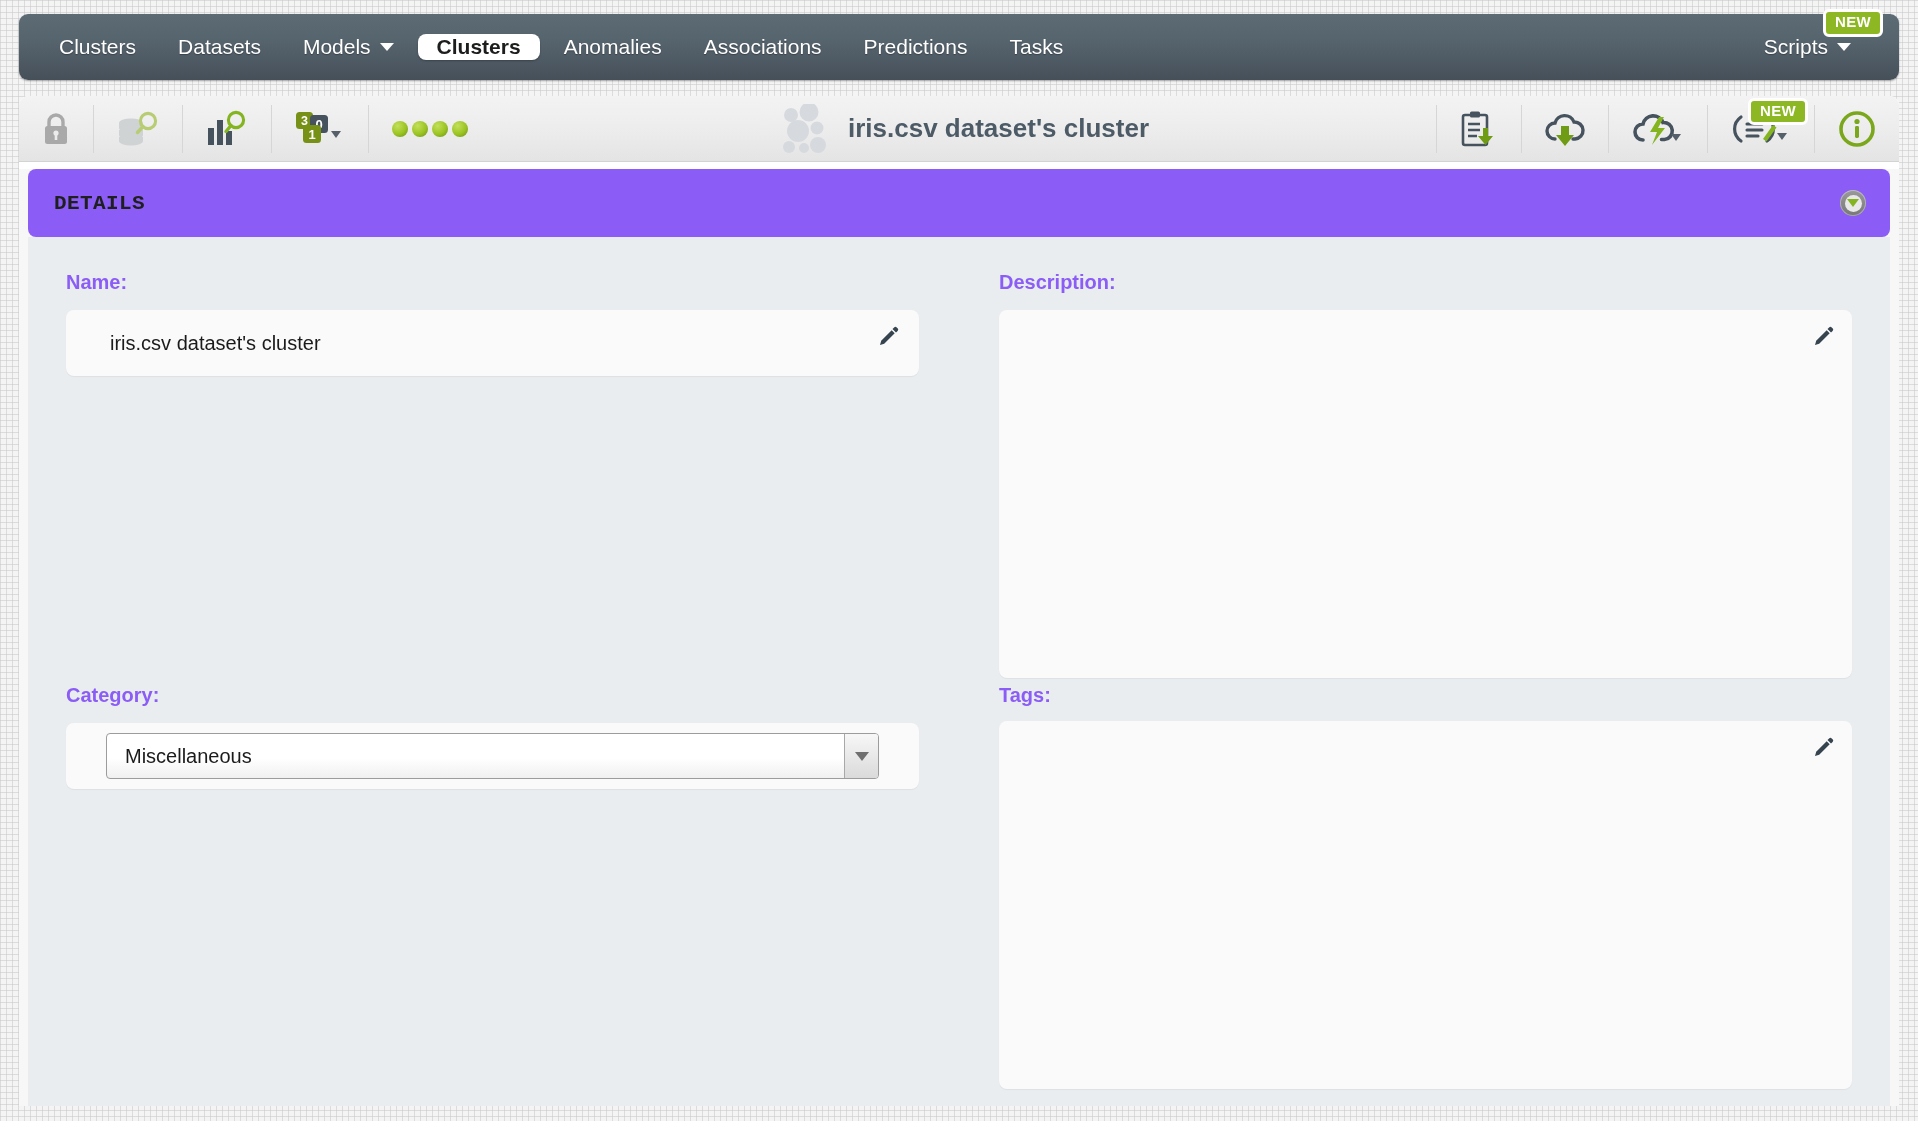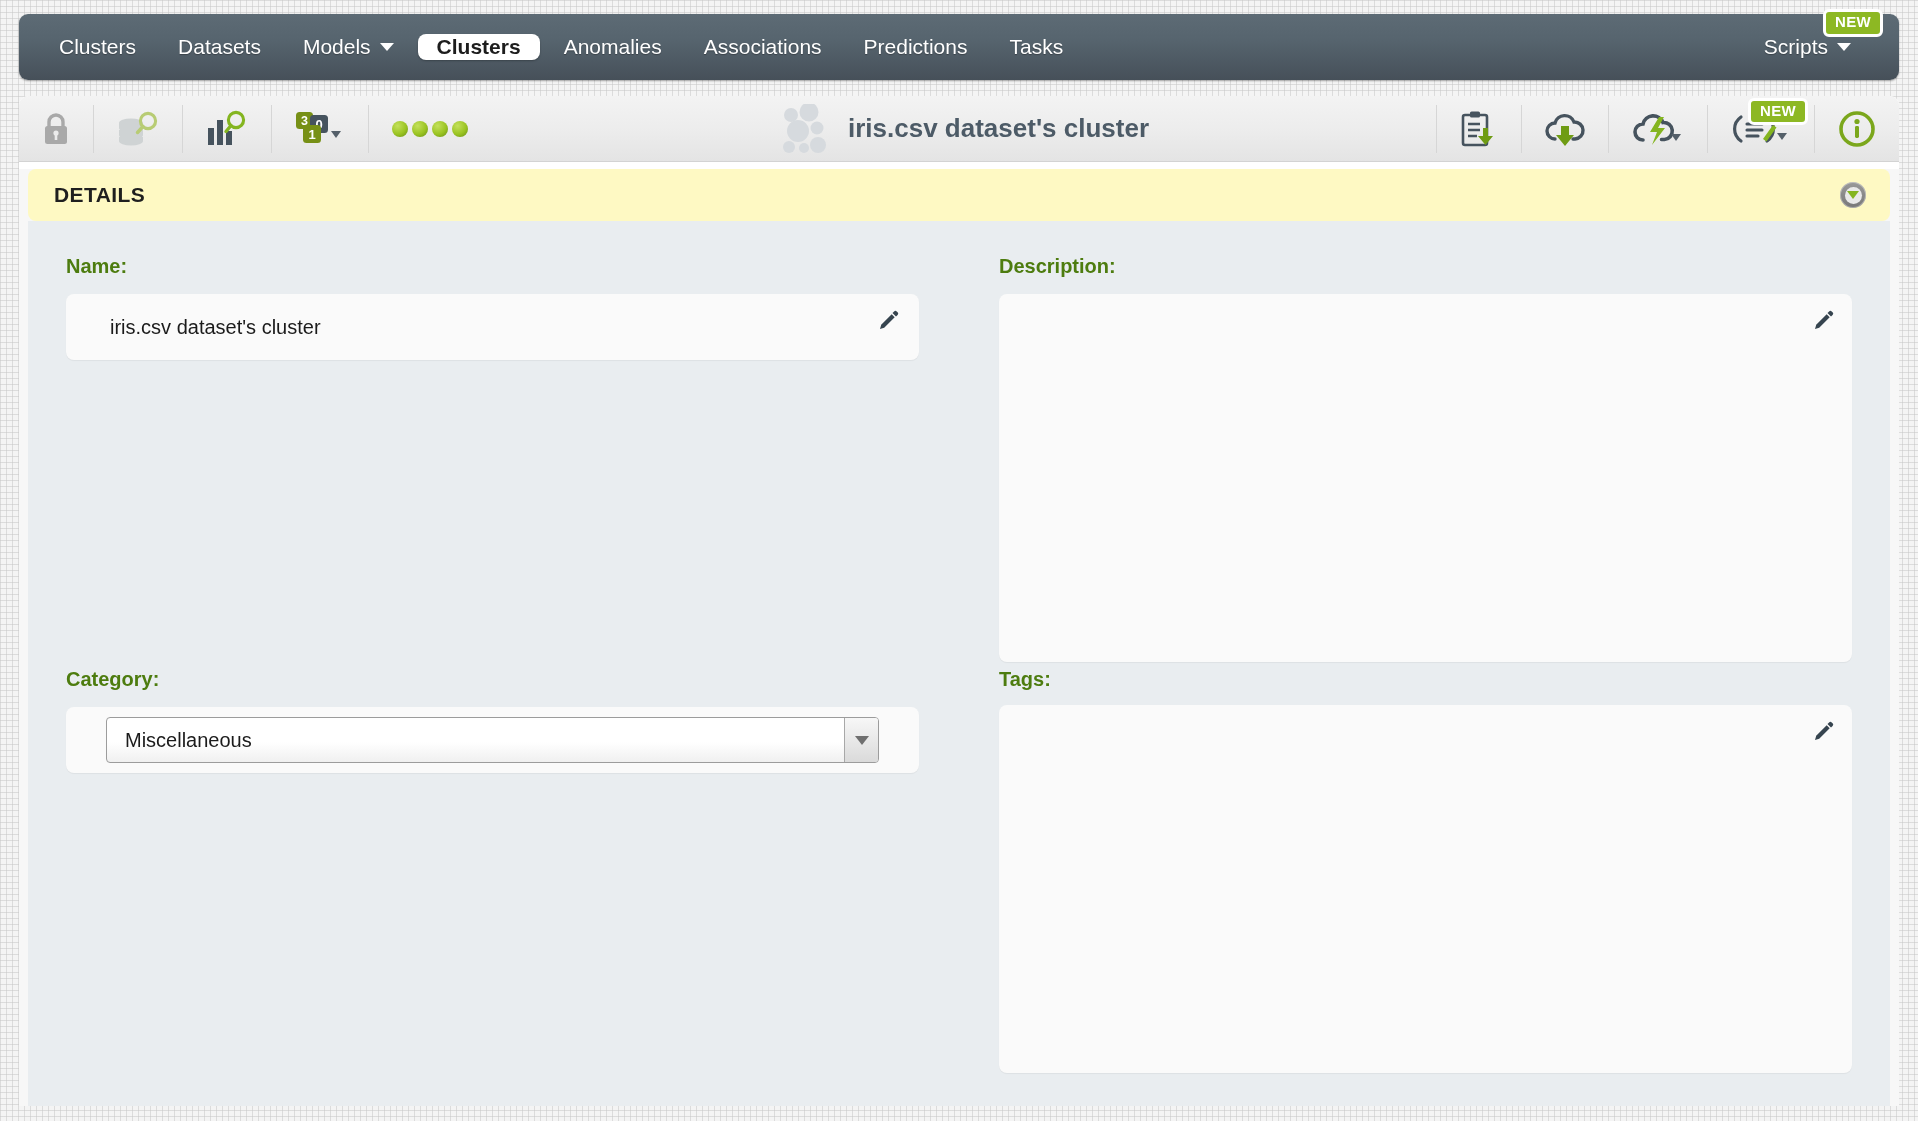--- a/index.html
+++ b/index.html
@@ -149,28 +149,29 @@
   }
 
   
   .body-area {
     background: #f7f7f7;
     padding: 0;
     height: calc(100% - 66px);
   }
   .section-head {
     margin: 7px 9px 0 9px;
-    height: 52px;
-    background: #fef9c3;
+    height: 68px;
+    background: #8b5cf6;
     border-radius: 8px;
     display: flex;
     align-items: center;
     padding: 0 26px;
     position: relative;
     cursor: pointer;
+    font-family: Liberation Mono, monospace;
   }
   .section-head .title {
     font-size: 21px;
     font-weight: bold;
     color: #1f1f1f;
     letter-spacing: .4px;
   }
   .toggle-circle {
     position: absolute;
     right: 24px;
@@ -211,21 +212,21 @@
     background: #e9edf0;
     padding: 34px 38px 44px 38px;
     display: grid;
     grid-template-columns: 1fr 1fr;
     column-gap: 80px;
     row-gap: 6px;
   }
   .field-label {
     font-size: 20px;
     font-weight: bold;
-    color: #4d7c0f;
+    color: #8b5cf6;
     margin-bottom: 16px;
   }
   .field-label.tags-label { margin-bottom: 14px; }
 
   .input-box {
     background: #fafafa;
     border-radius: 8px;
     position: relative;
     box-shadow: 0 1px 1px rgba(0,0,0,.05);
   }

